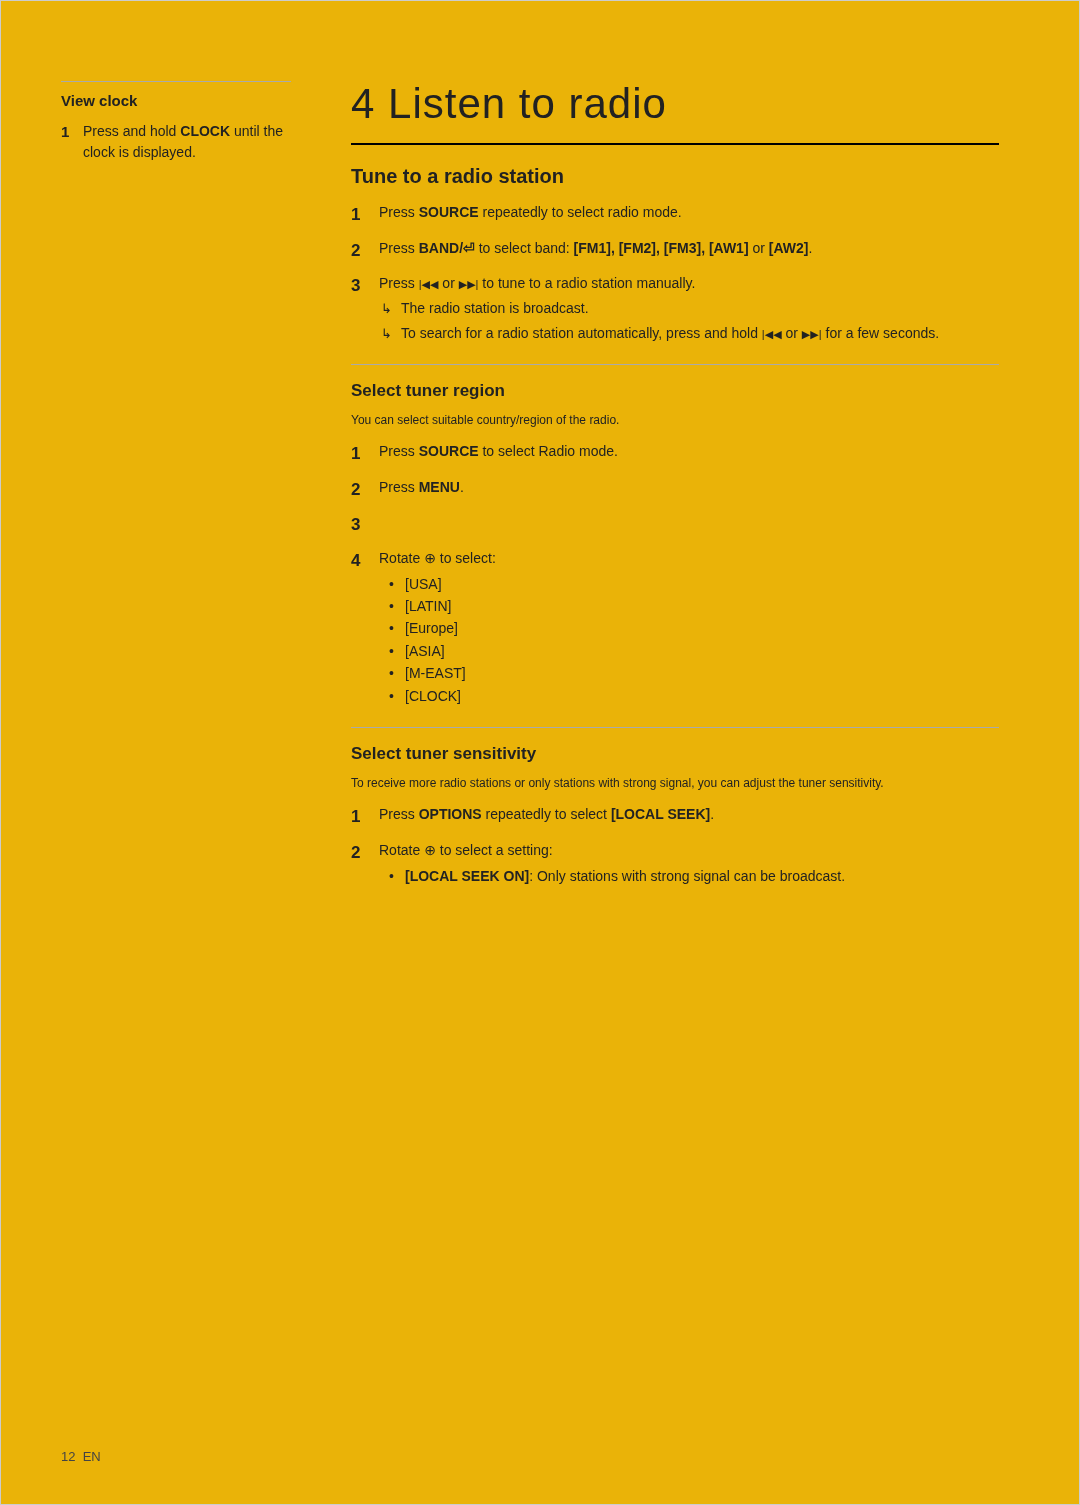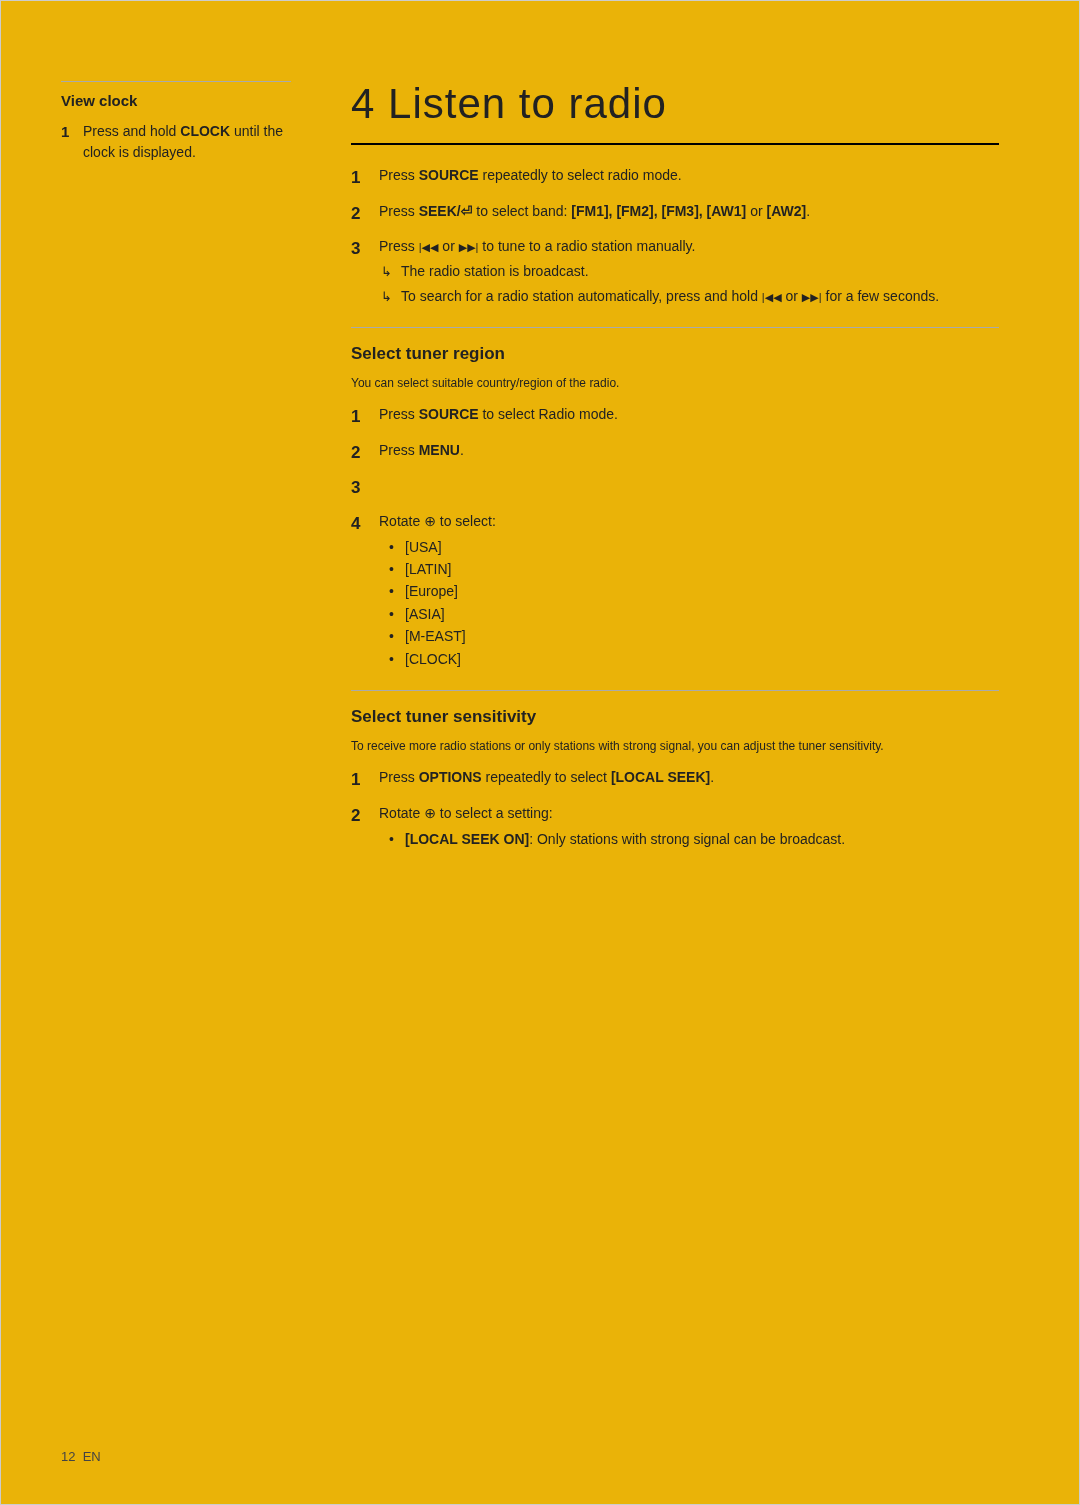--- a/index.html
+++ b/index.html
@@ -195,32 +195,33 @@
     </div>
   </div>
 
   <div class="right-column">
 
     <div class="chapter-title">
       <span>4</span>&nbsp;<span>Listen to radio</span>
     </div>
     <hr class="chapter-divider">
 
+    <div class="section-title">Tune to a radio station</div>
 
     <div class="numbered-step">
       <div class="num">1</div>
       <div class="content">
         Press <strong>SOURCE</strong> repeatedly to select radio mode.
       </div>
     </div>
 
     <div class="numbered-step">
       <div class="num">2</div>
       <div class="content">
-        Press <strong>SEEK/⏎</strong> to select band: <strong>[FM1], [FM2], [FM3], [AW1]</strong> or <strong>[AW2]</strong>.
+        Press <strong>BAND/⏎</strong> to select band: <strong>[FM1], [FM2], [FM3], [AW1]</strong> or <strong>[AW2]</strong>.
       </div>
     </div>
 
     <div class="numbered-step">
       <div class="num">3</div>
       <div class="content">
         Press <span style="font-size:11px;">|◀◀</span> or <span style="font-size:11px;">▶▶|</span> to tune to a radio station manually.
         <div class="sub-item">
           <span class="arrow">↳</span>
           <span class="sub-content">The radio station is broadcast.</span>

